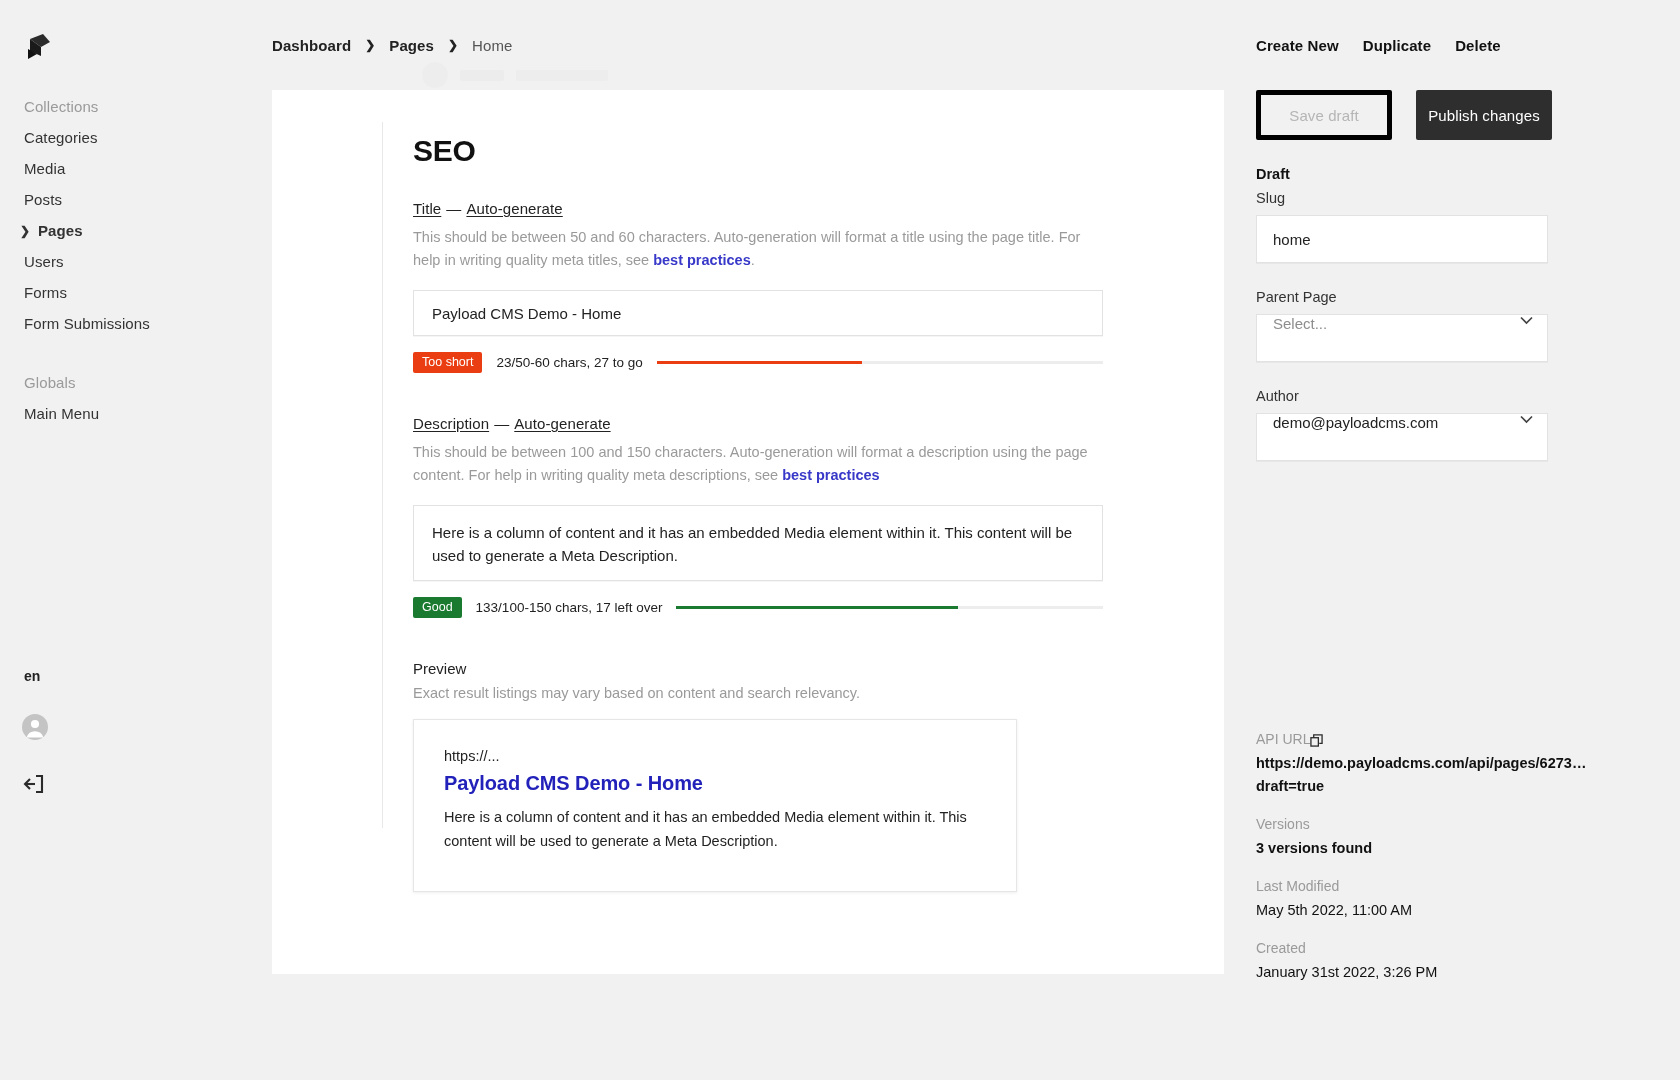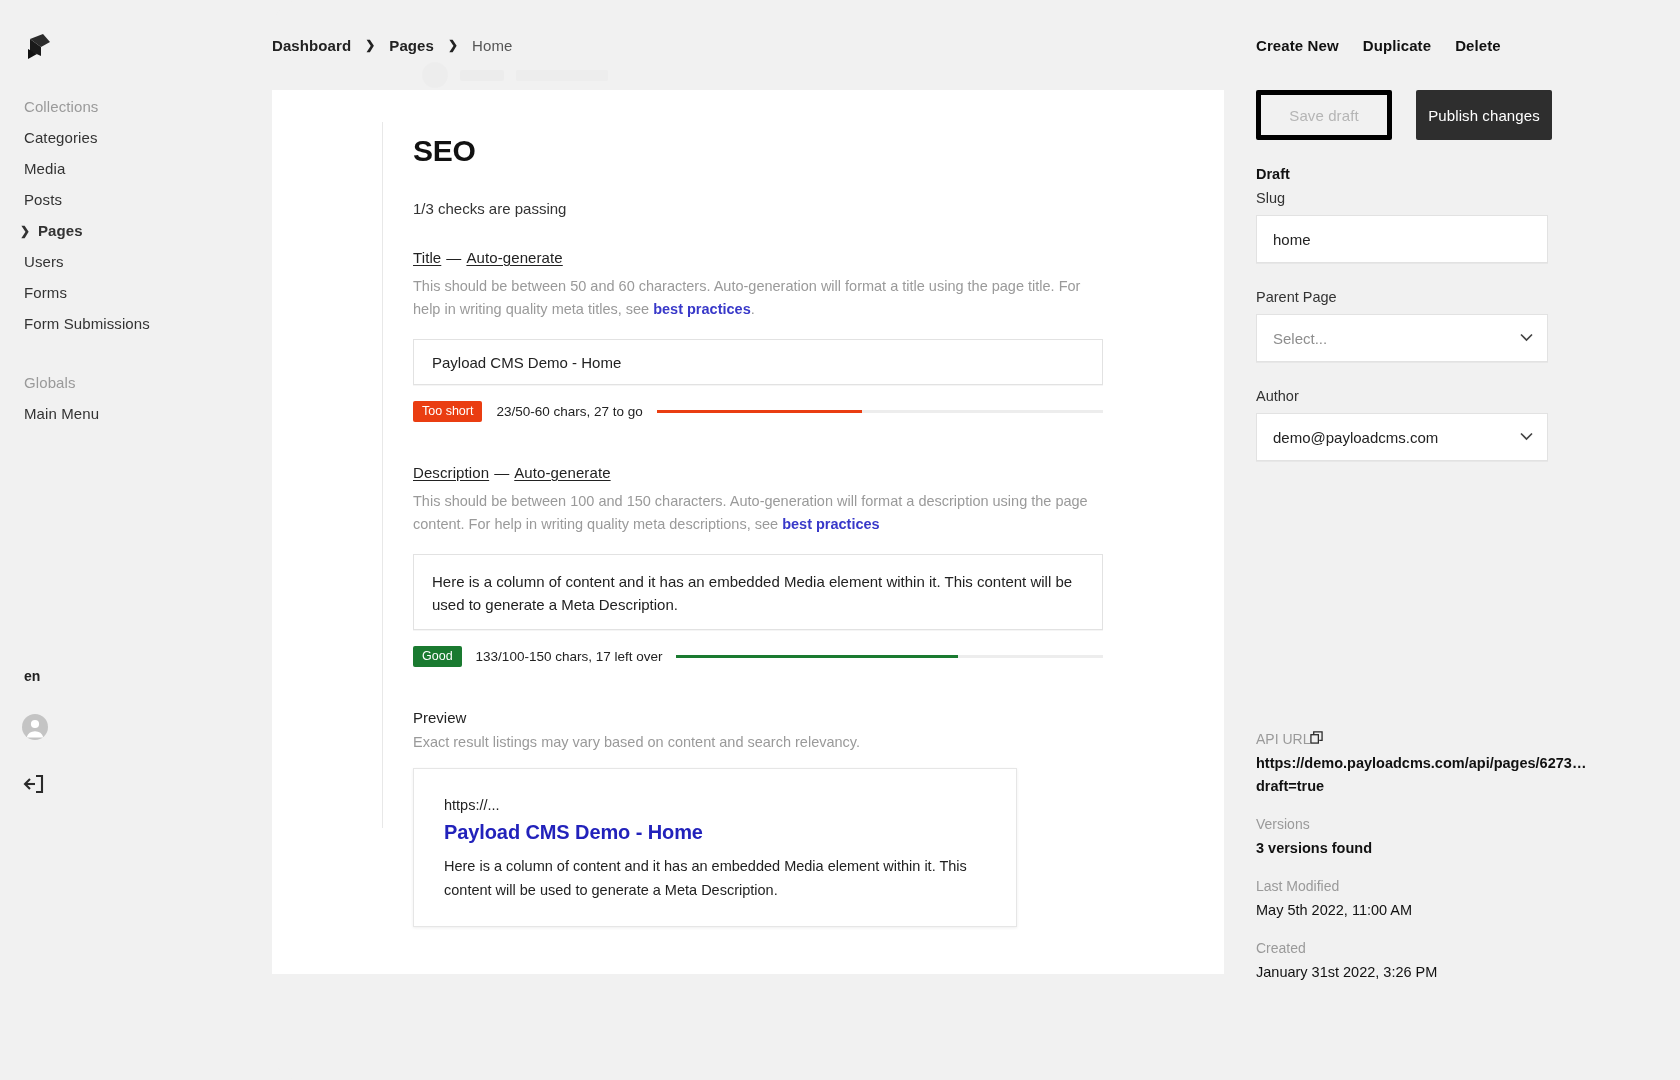--- a/index.html
+++ b/index.html
@@ -122,21 +122,21 @@
   .meter-track { flex: 1 1 auto; height: 3px; background: #ededed; position: relative; }
   .meter-fill { position: absolute; left: 0; top: 0; height: 3px; }
 
   .section-gap { height: 42px; }
 
   .preview-label { font-size: 15px; color: #222; margin-bottom: 8px; }
   .preview-note { font-size: 14.5px; color: #9a9a9a; margin-bottom: 18px; }
   .preview-card {
     width: 604px; background: #fff;
     border: 1px solid #e6e6e6; box-shadow: 0 1px 3px rgba(0,0,0,.07);
-    padding: 28px 30px 24px 30px;
+    padding: 28px 30px 38px 30px;
   }
   .preview-url { font-size: 14.5px; color: #222; margin-bottom: 8px; }
   .preview-head {
     font-size: 20px; font-weight: bold; color: #2222bb;
     margin-bottom: 10px; letter-spacing: -.1px; cursor: pointer;
   }
   .preview-desc { font-size: 14.5px; color: #222; line-height: 24px; }
   .right {
     position: absolute; right: 0; top: 0;
     width: 456px; height: 1080px;
@@ -162,33 +162,33 @@
   .side-field { margin-bottom: 26px; }
   .side-label { font-size: 14.5px; color: #333; margin-bottom: 9px; }
   .side-input {
     width: 292px; height: 48px; background: #fff; border: 1px solid #e2e2e2;
     display: flex; align-items: center; padding: 0 16px;
     font-size: 15px; color: #222;
     box-shadow: 0 1px 0 rgba(0,0,0,.04);
   }
   .side-select {
     width: 292px; height: 48px; background: #fff; border: 1px solid #e2e2e2;
-    display: flex; align-items: center; justify-content: space-between;
+    display: flex; align-items: flex-start; justify-content: space-between;
     padding: 0 14px 0 16px; font-size: 15px; color: #222;
     box-shadow: 0 1px 0 rgba(0,0,0,.04); cursor: pointer;
   }
   .side-select.placeholder { color: #8d8d8d; }
   .chev { font-size: 11px; color: #444; }
 
   .meta { position: absolute; left: 32px; bottom: 96px; width: 392px; }
   .meta-block { margin-bottom: 18px; }
   .meta-block:last-child { margin-bottom: 0; }
   .meta-label {
     font-size: 14px; color: #9a9a9a; margin-bottom: 5px;
-    display: flex; align-items: flex-start; gap: 0;
+    display: flex; align-items: flex-end; gap: 0;
   }
   .meta-value { font-size: 14.5px; color: #111; line-height: 23px; }
   .meta-value.bold { font-weight: bold; }
   .copy-icon { display: inline-flex; cursor: pointer; }
 </style>
 </head>
 <body>
 
 <div class="app">
 
@@ -258,21 +258,20 @@
       <span class="ghost-bar1"></span>
       <span class="ghost-bar2"></span>
     </div>
 
     <section class="doc">
       <div class="doc-inner">
         <div class="field-rail"></div>
 
         <div class="content">
           <h1 class="seo-title">SEO</h1>
-          <div class="checks">1/3 checks are passing</div>
 
           <div class="field-label-row">
             <span class="lbl">Title</span><span class="dash">—</span><a class="autogen">Auto-generate</a>
           </div>
           <div class="help">
             <span>This should be between 50 and 60 characters. Auto-generation will format a title using the page title. For help in writing quality meta titles, see </span><a>best practices</a><span>.</span>
           </div>
           <input class="text-input" type="text" value="Payload CMS Demo - Home" style="">
           <div class="meter-row">
             <span class="badge" id="title-badge" style="background: rgb(234, 61, 17);">Too short</span>

